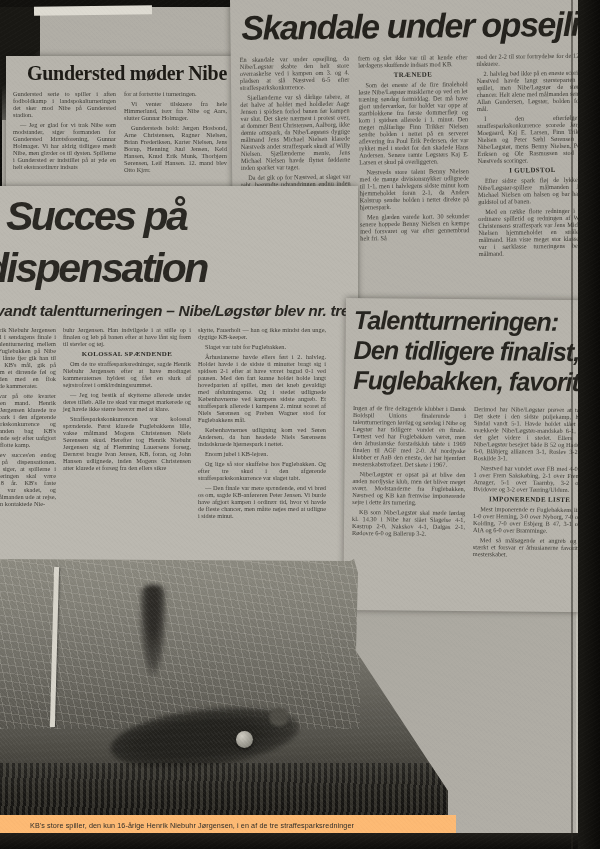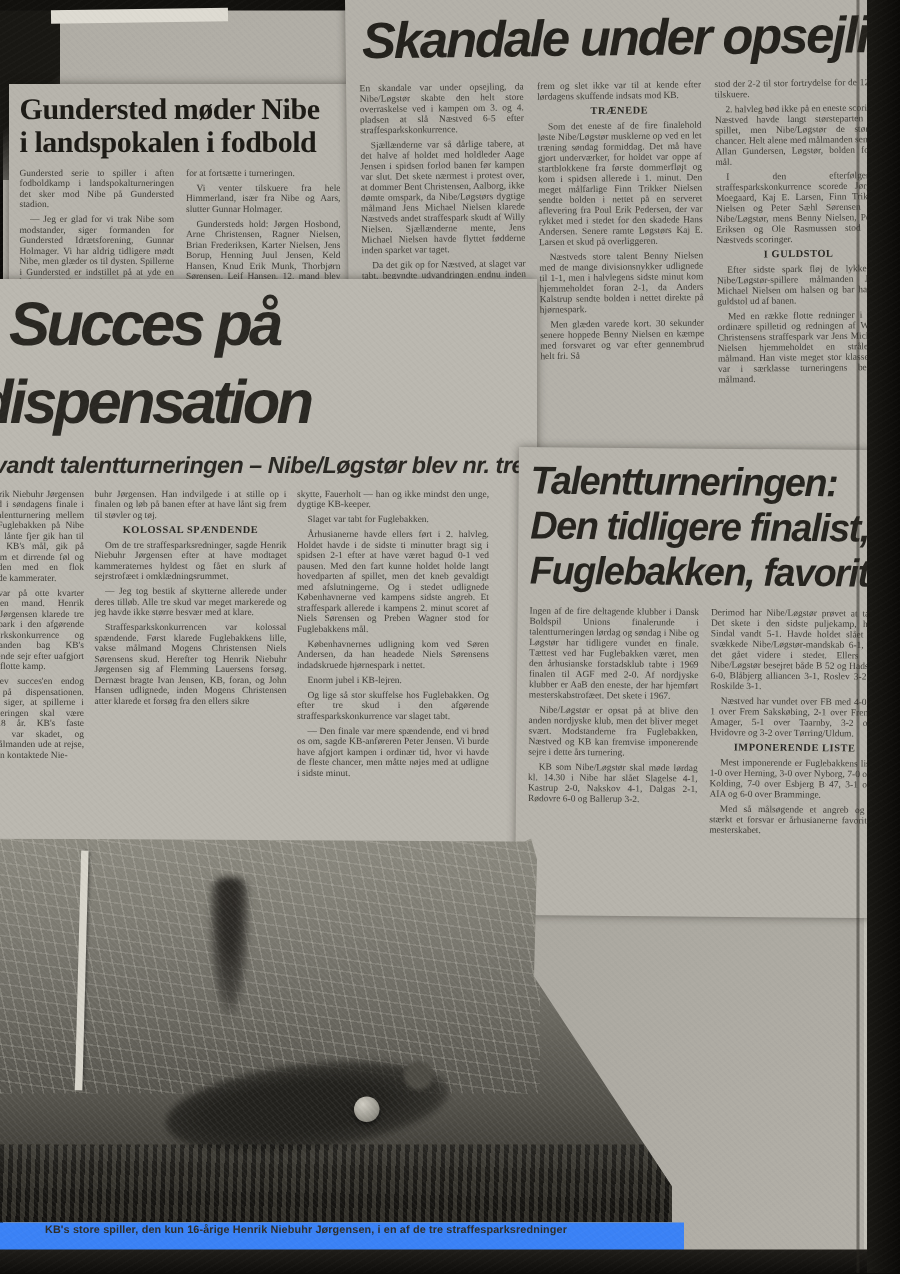--- a/index.html
+++ b/index.html
@@ -23,21 +23,21 @@
   .clip{position:absolute;box-shadow:0 0 6px rgba(20,18,14,.45);}
   .btxt{font-size:6.3px;line-height:7px;color:#3b3933;text-align:justify;}
   .btxt p{margin:0 0 3px;text-indent:7px;}
   .btxt p.noindent{text-indent:0;}
   .subhead{font-weight:bold;text-align:center;font-size:6.9px;letter-spacing:.4px;
            color:#2b2a25;margin:4px 0 3px;text-indent:0 !important;}
 
   
   .clip-gundersted{left:6px;top:56px;width:228px;height:164px;background:#b7b4ac;padding:6px 7px;box-sizing:border-box;}
   .gund-title{font-family:"Liberation Serif",serif;font-weight:bold;font-size:20px;line-height:22px;
-              color:#1d1b16;letter-spacing:-.3px;margin-bottom:6px;}
+              color:#1d1b16;letter-spacing:-.3px;margin-bottom:6px;text-align:right;}
   .gund-cols{display:flex;gap:8px;}
   .gund-cols>div{flex:1;}
 
   
   .clip-skandale{left:230px;top:0;width:364px;height:308px;background:#b4b1a9;
                  transform:rotate(-.7deg);transform-origin:top left;padding:8px 9px 6px;box-sizing:border-box;}
   .skandale-title{font-family:"Liberation Sans",sans-serif;font-style:italic;font-weight:bold;
                   font-size:34px;letter-spacing:-1.5px;color:#24221d;line-height:40px;margin:0 0 8px 2px;white-space:nowrap;}
   .skandale-cols{display:flex;gap:9px;}
   .skandale-cols>div{flex:1;}
@@ -83,43 +83,42 @@
   .photo .keeper-head{position:absolute;left:268px;top:148px;width:22px;height:20px;border-radius:50%;
          background:radial-gradient(circle,#4c4a43 0 55%,transparent 75%);filter:blur(1px);}
   .photo .ball{position:absolute;left:236px;top:172px;width:17px;height:17px;border-radius:50%;
          background:radial-gradient(circle at 35% 30%,#cfccc2,#8f8d84 70%,#5b5952);box-shadow:0 2px 3px rgba(0,0,0,.5);}
   .photo .grass{position:absolute;left:0;bottom:0;width:100%;height:52px;
          background:
            repeating-linear-gradient(92deg,rgba(0,0,0,.35) 0 3px,rgba(90,88,78,.3) 3px 6px),
            linear-gradient(180deg,rgba(30,28,24,.2),#1d1b17);}
   .photo .photo-grain{position:absolute;inset:0;
          background:repeating-linear-gradient(49deg,rgba(255,255,255,.04) 0 1px,transparent 1px 3px);}
-  .caption-bar{position:absolute;left:0;top:815px;width:456px;height:20px;background:#3b82f6;
-         display:flex;align-items:flex-start;font-weight:bold;}
+  .caption-bar{position:absolute;left:0;top:815px;width:456px;height:20px;background:#fdba74;
+         display:flex;align-items:center;}
   .caption-text{font-family:"Liberation Sans",sans-serif;font-size:7.2px;color:#2f2d28;margin-left:30px;letter-spacing:.1px;}
   .dark-bottom{position:absolute;left:0;top:833px;width:600px;height:16px;
          background:linear-gradient(180deg,#201e1a,#0e0d0b);}
   .dark-right{position:absolute;left:578px;top:0;width:22px;height:849px;background:linear-gradient(90deg,#1a1915,#0b0a08);}
   .fold-line{position:absolute;left:571px;top:0;width:2px;height:849px;background:rgba(40,38,32,.5);}
 </style>
 </head>
 <body>
 
 <div id="page">
   <div class="sheet"></div>
   <div class="sheet-edge-highlight"></div>
   <div class="dark-corner-tl"></div>
   <div class="dark-top"></div>
   <div class="white-sliver"></div>
   <div class="torn-patch"></div>
 
   <div class="clip clip-gundersted">
     <div class="gund-title">
       <div>Gundersted møder Nibe</div>
-      <div>i landspokalen i fodbold</div>
     </div>
     <div class="gund-cols btxt">
       <div>
         <p class="noindent">Gundersted serie to spiller i aften fodboldkamp i landspokalturneringen det sker mod Nibe på Gundersted stadion.</p>
         <p>— Jeg er glad for vi trak Nibe som modstander, siger formanden for Gundersted Idrætsforening, Gunnar Holmager. Vi har aldrig tidligere mødt Nibe, men glæder os til dysten. Spillerne i Gundersted er indstillet på at yde en helt ekstraordinær indsats</p>
       </div>
       <div>
         <p class="noindent">for at fortsætte i turneringen.</p>
         <p>Vi venter tilskuere fra hele Himmerland, især fra Nibe og Aars, slutter Gunnar Holmager.</p>
         <p>Gundersteds hold: Jørgen Hosbond, Arne Christensen, Ragner Nielsen, Brian Frederiksen, Karter Nielsen, Jens Borup, Henning Juul Jensen, Keld Hansen, Knud Erik Munk, Thorbjørn Sørensen, Leif Hansen. 12. mand blev Otto Kjær.</p>

